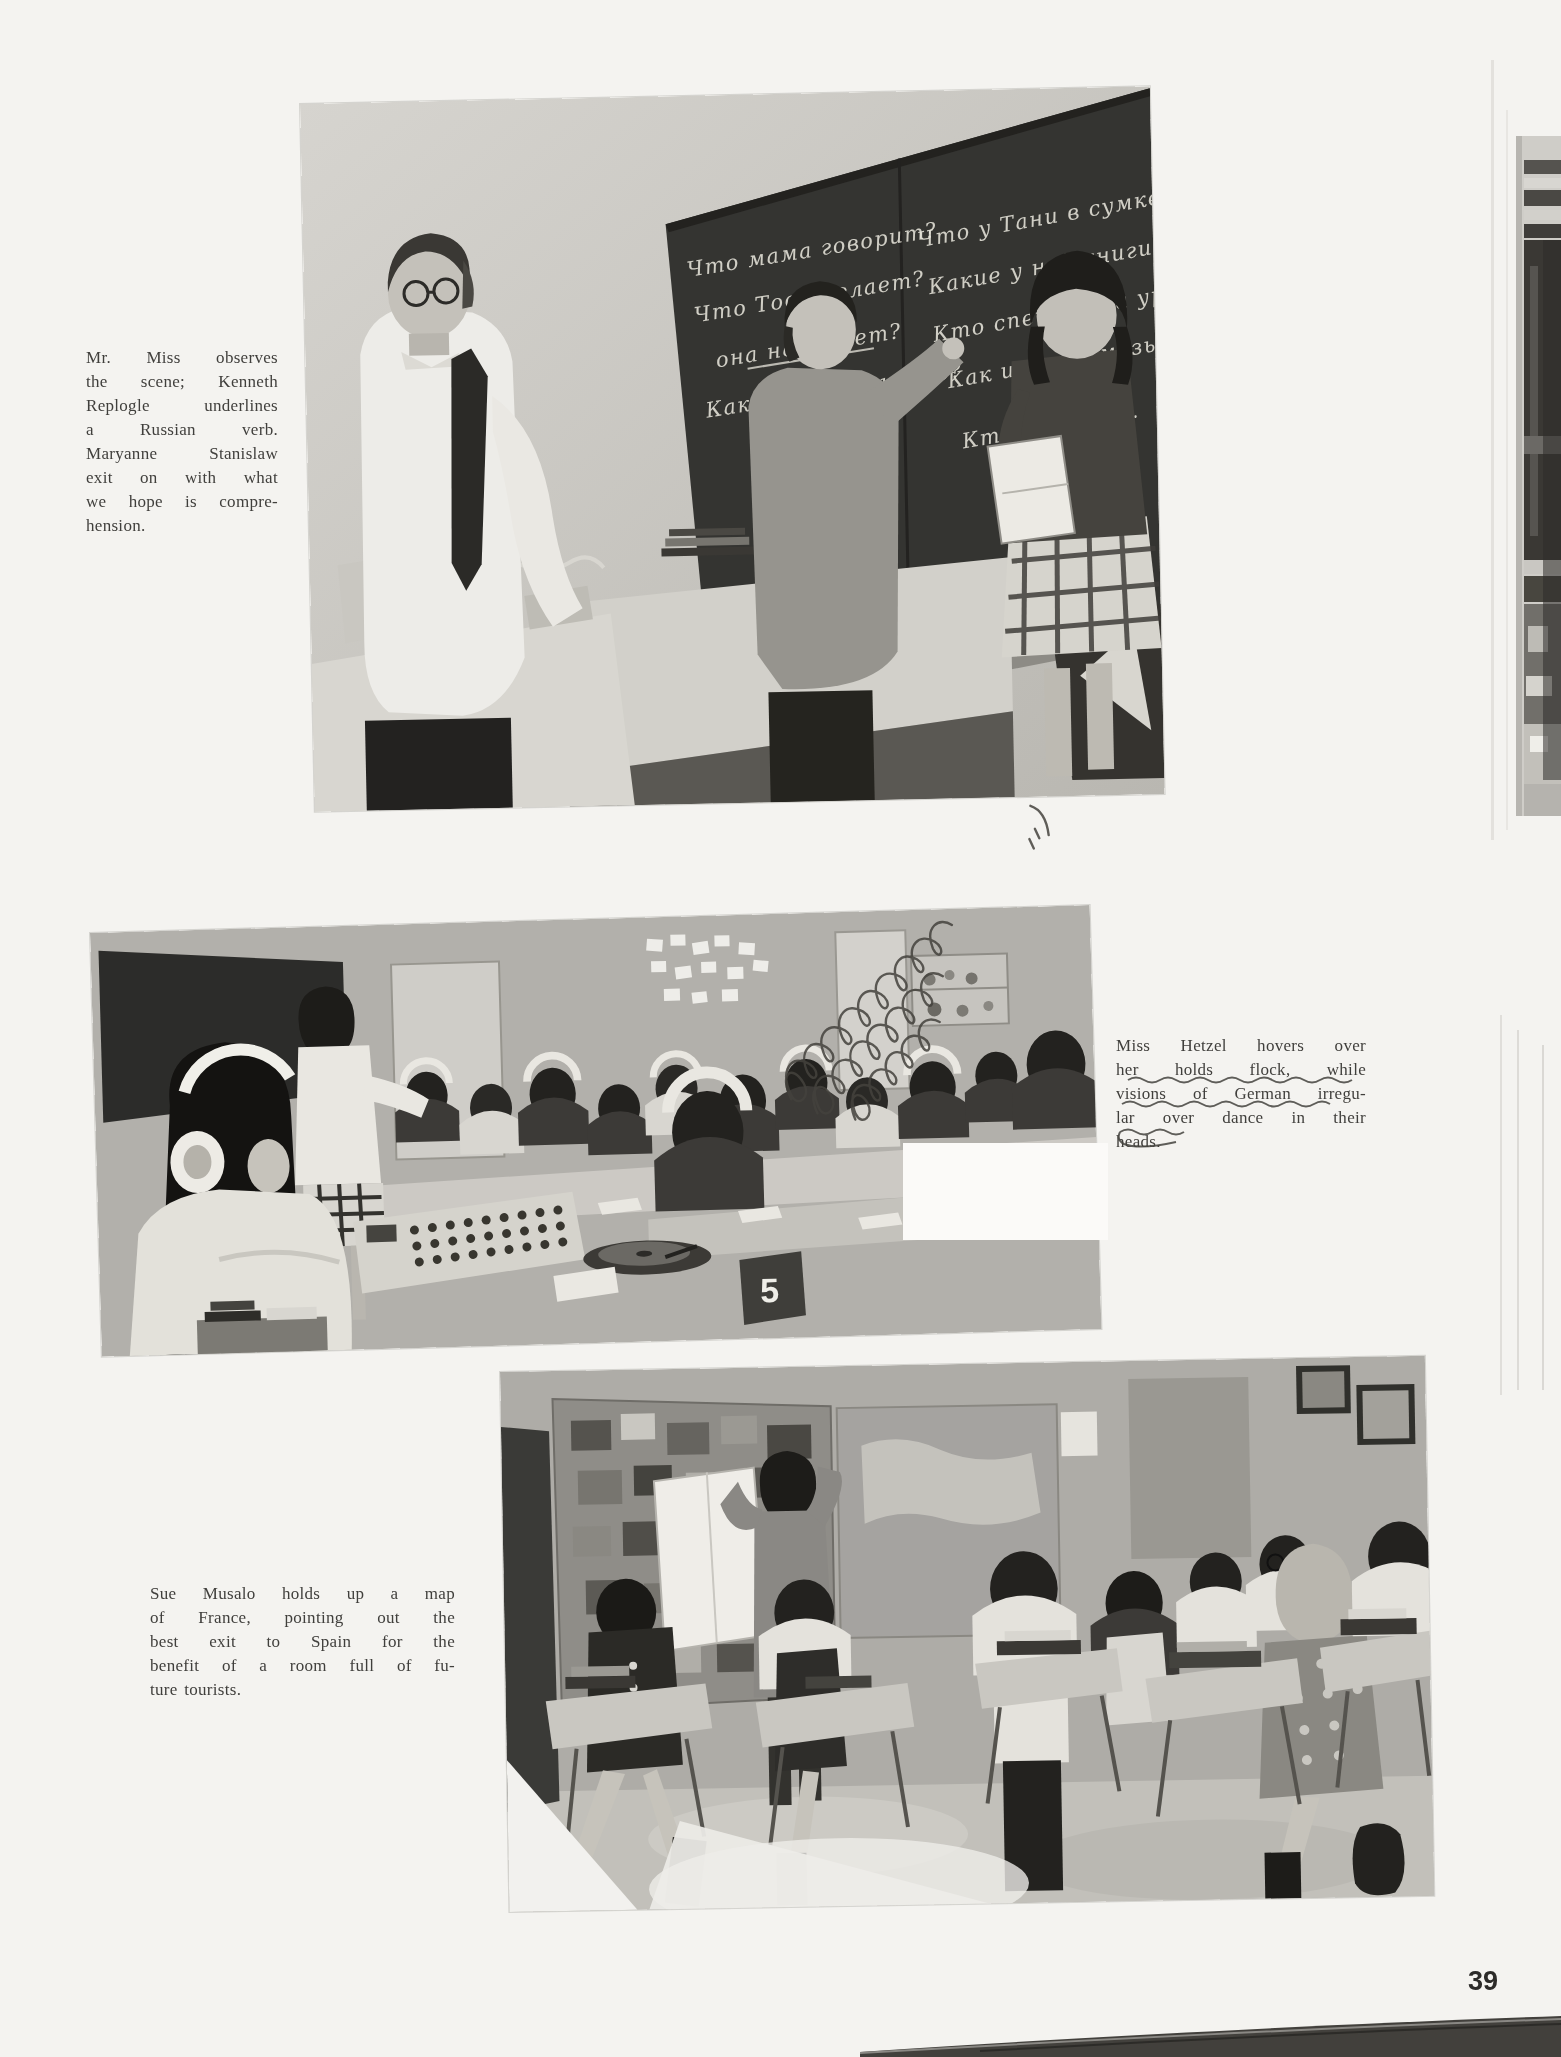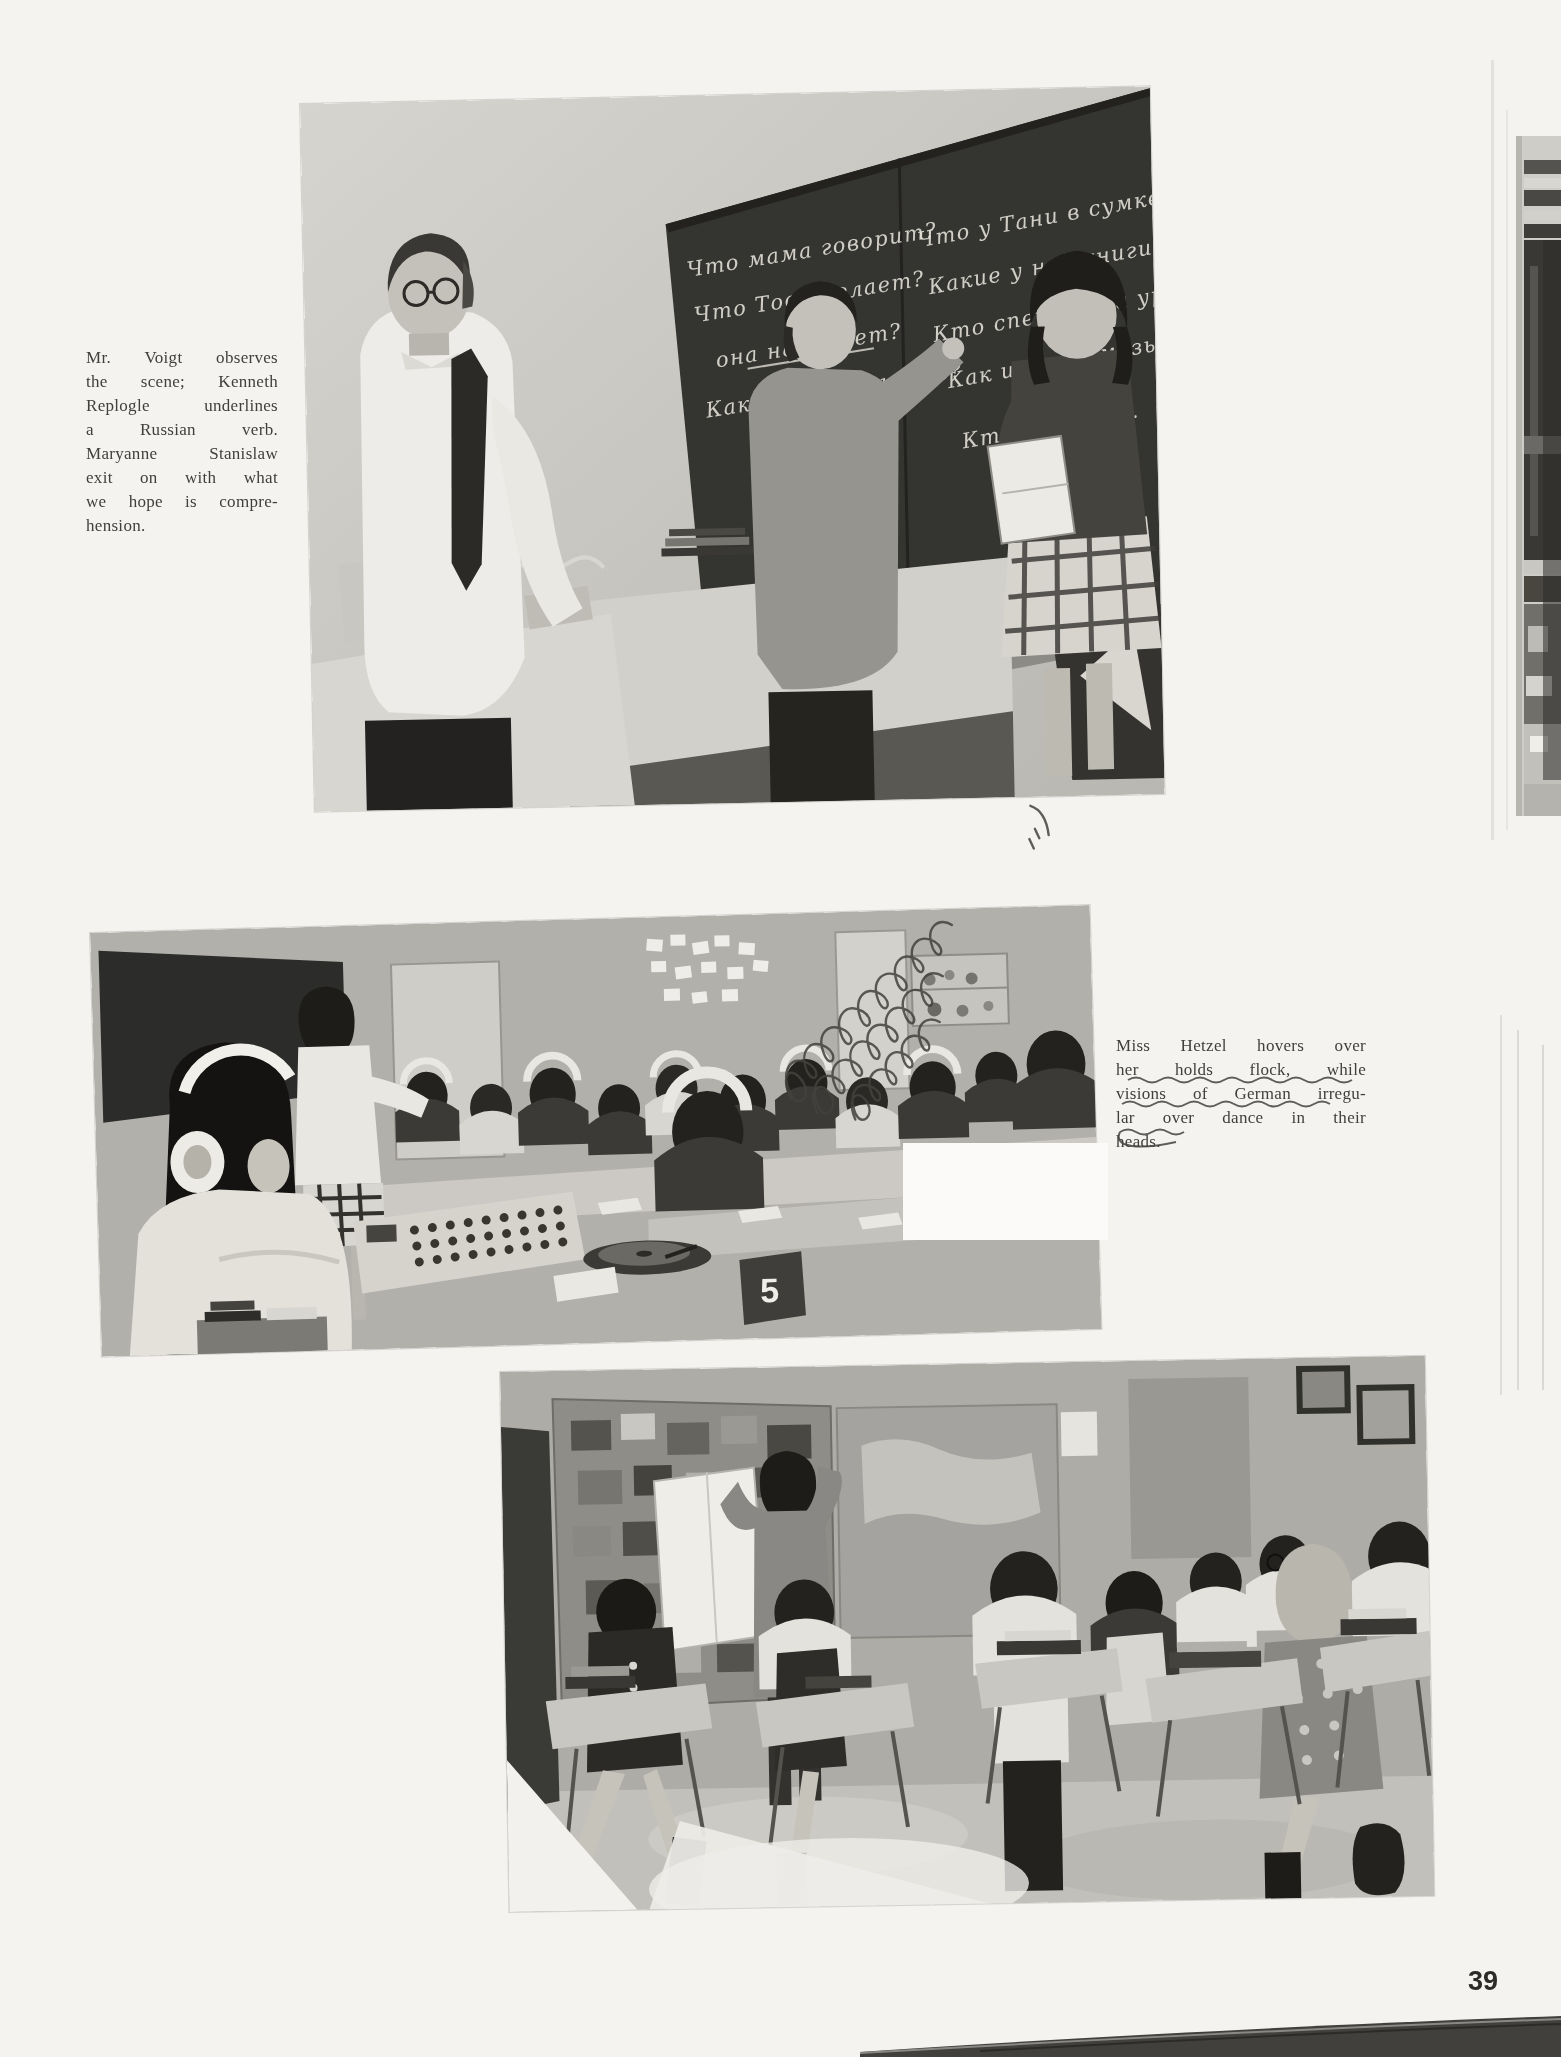--- a/index.html
+++ b/index.html
@@ -505,21 +505,21 @@
       <g transform="translate(40,345) rotate(-42)" stroke="#44423d" stroke-width="2.4" fill="none" opacity=".85" stroke-linecap="round">
         <path d="M0,-28 c8,-28 24,-26 20,-4 c-3,16 -22,16 -17,0 c8,-26 28,-30 34,-10 c4,14 -10,20 -7,5 c7,-22 26,-24 31,-6 c4,14 -11,20 -7,5 c8,-24 27,-22 32,-5 c4,13 -11,19 -7,4 c8,-24 28,-24 33,-6 c4,14 -11,20 -7,5 c7,-22 27,-24 32,-6 c4,14 -11,20 -7,5 c8,-24 28,-22 33,-5 c4,13 -11,19 -7,4 c8,-22 26,-22 31,-6 c4,13 -10,19 -6,4 c7,-22 26,-22 31,-5 c4,13 -10,19 -6,4 c8,-22 26,-20 30,-5"></path>
         <path d="M348,-52 l3,-10 m8,6 l3,-10 m6,14 q14,-20 6,-34"></path>
         <path d="M10,0 c8,-26 26,-24 22,-4 c-3,15 -22,15 -17,0 c8,-24 28,-26 33,-8 c4,14 -11,20 -7,5 c7,-22 26,-22 31,-5 c4,13 -10,19 -6,4 c7,-22 26,-24 31,-6 c4,14 -11,20 -7,5 c8,-24 27,-22 32,-5 c4,13 -11,19 -7,4 c8,-22 26,-22 31,-6 c4,13 -10,19 -6,4 c7,-22 26,-22 31,-5 c4,13 -10,19 -6,4 c8,-22 26,-20 30,-5"></path>
         <path d="M34,30 c8,-24 24,-22 20,-4 c-3,14 -20,14 -16,0 c8,-22 26,-24 31,-7 c4,13 -10,18 -6,4 c7,-20 24,-20 29,-5 c4,12 -10,18 -6,4 c7,-20 24,-22 29,-6 c4,13 -10,18 -6,4 c7,-20 25,-20 30,-5 c4,12 -10,18 -6,4 c7,-20 24,-20 29,-5"></path>
       </g>
     </svg>
   </div>
 
   <div class="abs caption" style="left:86px;top:346px;width:192px;">
-    <span class="cap-line">Mr. Voigt observes</span>
+    <span class="cap-line">Mr. Miss observes</span>
     <span class="cap-line">the scene; Kenneth</span>
     <span class="cap-line">Replogle underlines</span>
     <span class="cap-line">a Russian verb.</span>
     <span class="cap-line">Maryanne Stanislaw</span>
     <span class="cap-line">exit on with what</span>
     <span class="cap-line">we hope is compre-</span>
     <span class="cap-line last">hension.</span>
   </div>
 
   <div class="abs caption" style="left:1116px;top:1006px;width:250px;margin-top:28px;">
@@ -533,20 +533,27 @@
   <div class="abs" style="left:1110px;top:1060px;width:280px;height:110px;pointer-events:none;">
     <svg viewBox="0 0 280 110">
       <g stroke="#45443f" stroke-width="2" fill="none" opacity=".85">
         <path d="M18,20 q8,-5 16,0 t16,0 t16,0 t16,0 t16,0 t16,0 t16,0 t16,0 t16,0 t16,0 t16,0 t16,0 t16,0 t16,0"></path>
         <path d="M12,44 q8,-5 16,0 t16,0 t16,0 t16,0 t16,0 t16,0 t16,0 t16,0 t16,0 t16,0 t16,0 t16,0 t16,0"></path>
         <path d="M10,72 q8,-5 16,0 t16,0 t16,0 t16,0 M10,72 q-4,8 4,12 q16,6 52,-2"></path>
       </g>
     </svg>
   </div>
 
+  <div class="abs caption" style="left:150px;top:1582px;width:305px;">
+    <span class="cap-line">Sue Musalo holds up a map</span>
+    <span class="cap-line">of France, pointing out the</span>
+    <span class="cap-line">best exit to Spain for the</span>
+    <span class="cap-line">benefit of a room full of fu-</span>
+    <span class="cap-line last">ture tourists.</span>
+  </div>
 
   <div id="page-number" class="abs" style="left:1424px;top:1966px;">39</div>
 
   <div class="abs" style="left:860px;top:2002px;width:701px;height:55px;">
     <svg viewBox="0 0 701 55" preserveAspectRatio="none">
       <path d="M0,50 C180,38 420,24 701,14 L701,55 L0,55 Z" fill="#42403c"></path>
       <path d="M0,51 C190,40 440,27 701,17" stroke="#8a8884" stroke-width="2" fill="none"></path>
       <path d="M120,49 C320,38 520,28 701,22" stroke="#23221f" stroke-width="2" fill="none" opacity=".7"></path>
     </svg>
   </div>

